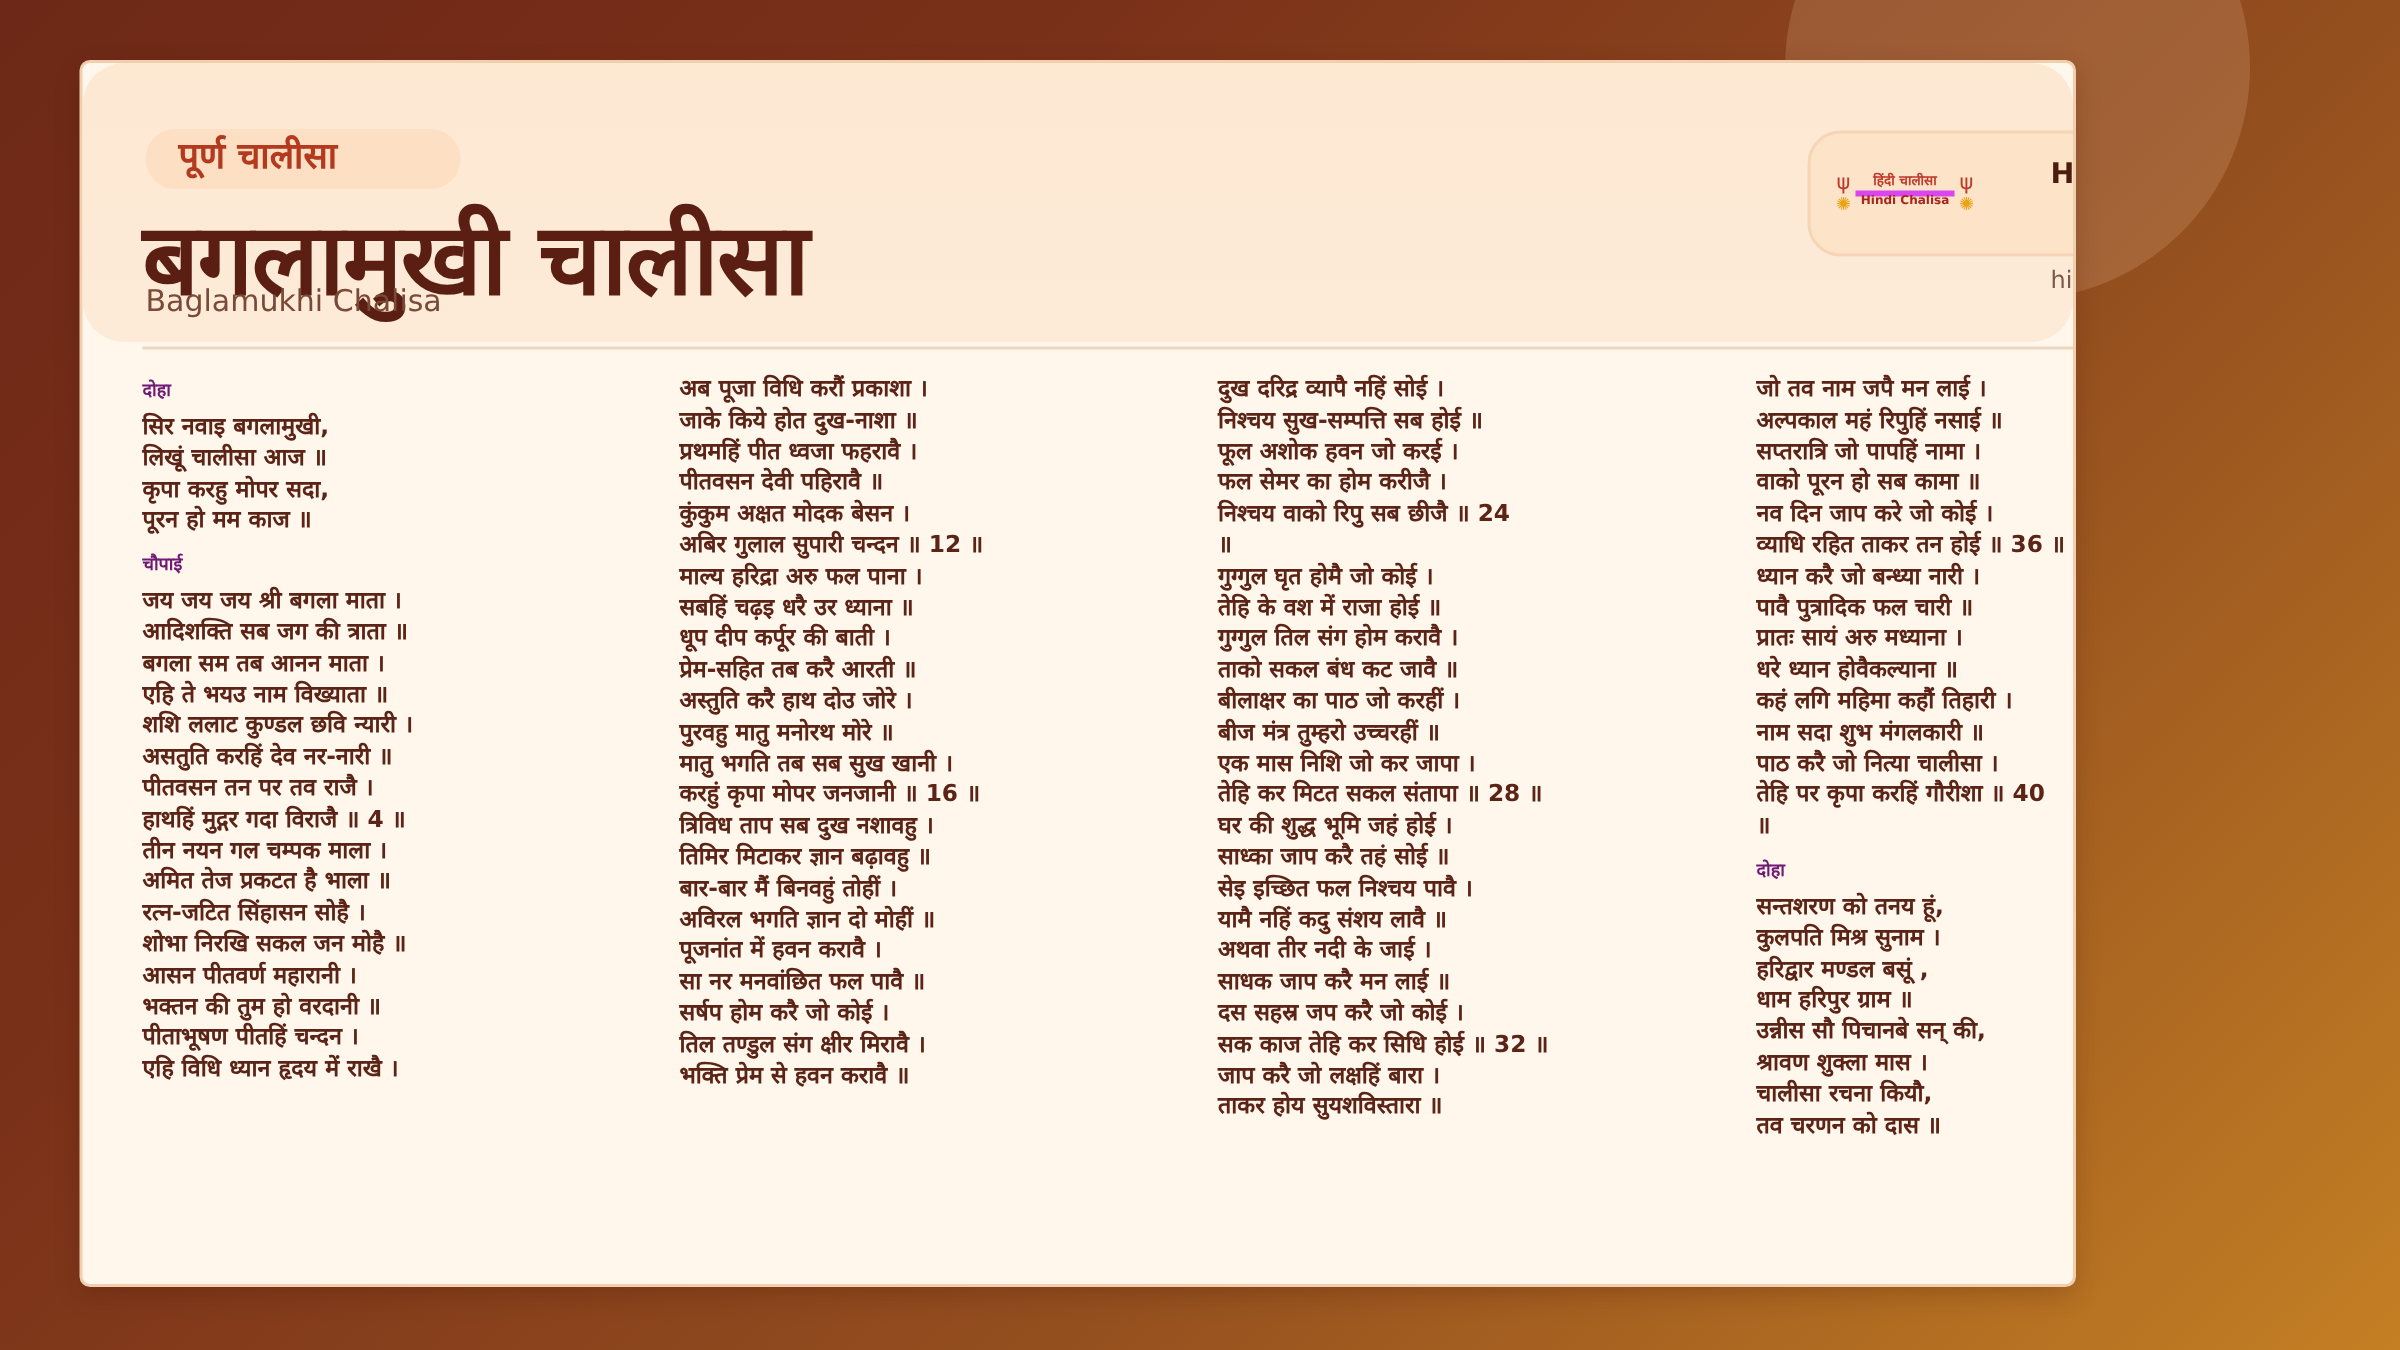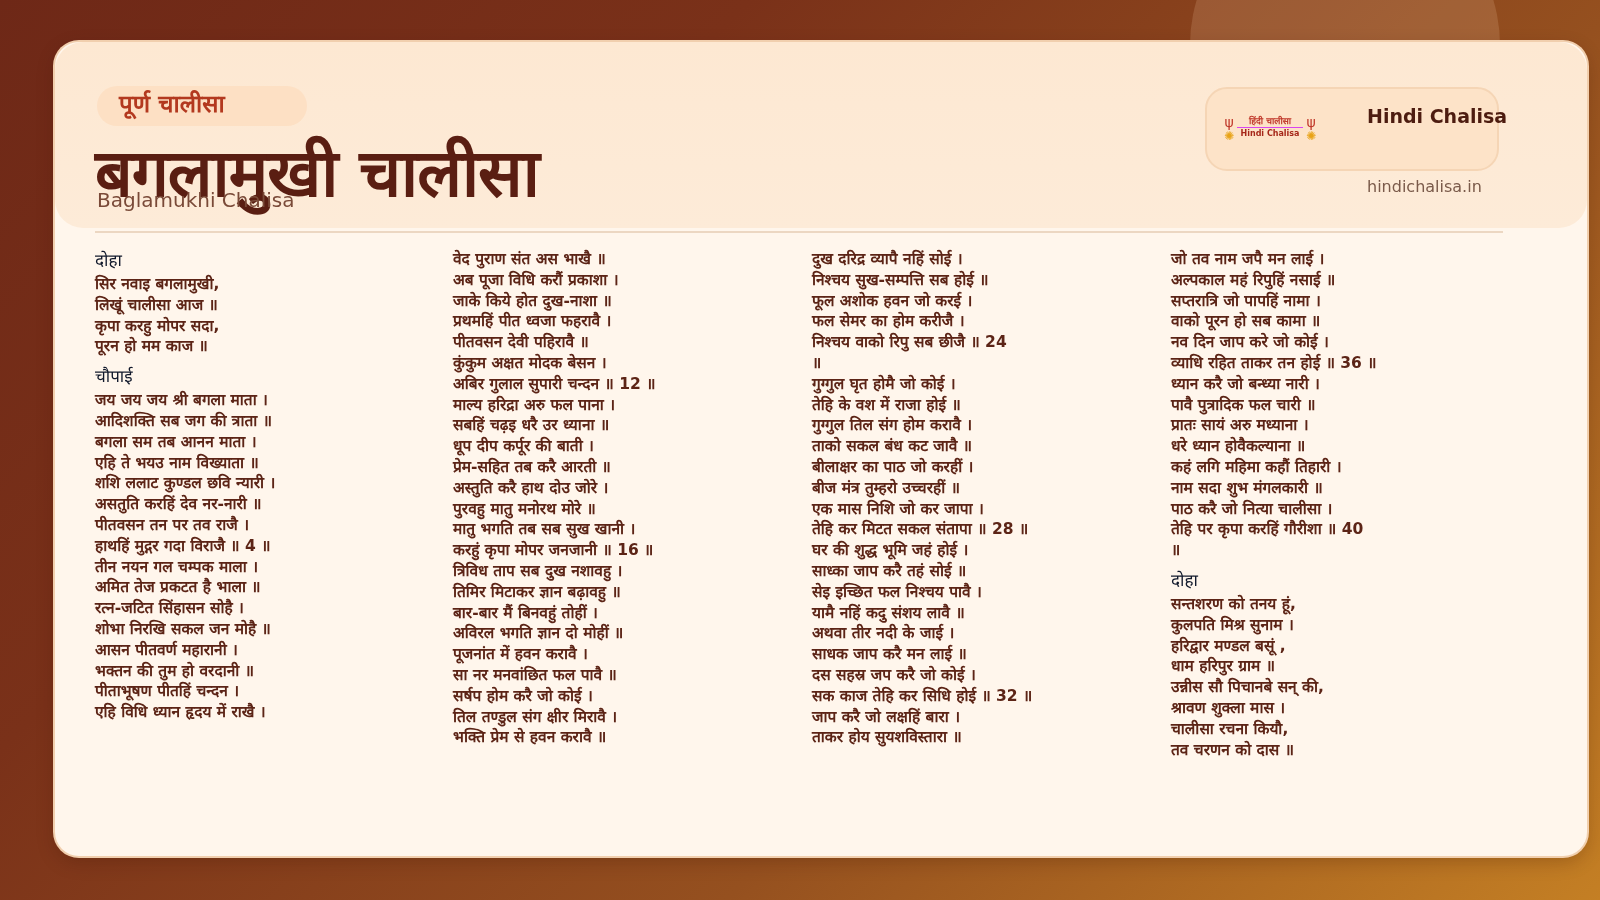--- a/index.html
+++ b/index.html
@@ -11,23 +11,23 @@
       background: linear-gradient(135deg, #6e2817 0%, #7a3119 30%, #95501f 65%, #c47f24 100%);
       font-family: "DejaVu Sans", "Liberation Sans", sans-serif;
     }
     .bg-circle {
       position: absolute; left: 1190px; top: -110px;
       width: 310px; height: 310px; border-radius: 50%;
       background: rgba(255, 220, 180, 0.16);
     }
     .card {
       position: absolute; left: 55px; top: 42px;
-      width: 1532px; height: 814px;
+      width: 1327px; height: 814px;
       background: #fff6ec;
-      border-radius: 24px;
+      border-radius: 5px;
       box-shadow: 0 0 0 2px #f1cfae, 0 6px 18px rgba(60, 20, 5, 0.25);
       overflow: hidden;
     }
     .header {
       position: absolute; left: 0; top: 0; width: 100%; height: 186px;
       background: linear-gradient(180deg, #fde8d2 0%, #fdebd8 100%);
       border-radius: 28px 28px 28px 28px;
     }
     .badge {
       position: absolute; left: 42px; top: 44px;
@@ -62,21 +62,21 @@
     .brand-logo .trident {
       position: absolute; top: 2px; width: 12px; height: 26px;
       color: #c0392b; font-size: 14px; line-height: 14px; text-align: center;
     }
     .brand-logo .trident.left { left: 0; }
     .brand-logo .trident.right { right: 0; }
     .brand-logo .trident .star { color: #e8a317; font-size: 12px; display: block; }
     .brand-logo .logo-hi {
       position: absolute; left: 14px; top: 2px; width: 66px;
       font-size: 9px; font-weight: bold; color: #c0392b; text-align: center;
-      border-bottom: 1px solid #d946ef; line-height: 12px;
+      border-bottom: 4px solid #d946ef; line-height: 12px;
     }
     .brand-logo .logo-en {
       position: absolute; left: 14px; top: 15px; width: 66px;
       font-size: 8px; font-weight: bold; color: #a6281a; text-align: center; line-height: 11px;
     }
     .brand-name {
       position: absolute; left: 160px; top: 14px;
       font-size: 19px; font-weight: bold; color: #4d1c10; line-height: 26px;
       white-space: nowrap;
     }
@@ -92,21 +92,21 @@
       position: absolute; left: 40px; top: 207px; width: 1420px; height: 580px;
     }
     .col {
       position: absolute; top: 0; width: 320px;
     }
     .col-1 { left: 0; }
     .col-2 { left: 358px; }
     .col-3 { left: 717px; }
     .col-4 { left: 1076px; }
     .section-heading {
-      font-size: 17px; font-weight: normal; color: #0f172a;
+      font-size: 12px; font-weight: bold; color: #701a75;
       line-height: 22px; margin: 0 0 3px 0;
     }
     .section-heading.spaced { margin-top: 8px; }
     .line {
       font-size: 15.5px; font-weight: bold; color: #5c2416;
       line-height: 20.8px; white-space: nowrap;
     }
   </style>
 </head>
 <body>
@@ -153,21 +153,20 @@
         <div class="line">तीन नयन गल चम्पक माला ।</div>
         <div class="line">अमित तेज प्रकटत है भाला ॥</div>
         <div class="line">रत्न-जटित सिंहासन सोहै ।</div>
         <div class="line">शोभा निरखि सकल जन मोहै ॥</div>
         <div class="line">आसन पीतवर्ण महारानी ।</div>
         <div class="line">भक्तन की तुम हो वरदानी ॥</div>
         <div class="line">पीताभूषण पीतहिं चन्दन ।</div>
         <div class="line">एहि विधि ध्यान हृदय में राखै ।</div>
       </div>
     <div class="col col-2">
-        <div class="line">वेद पुराण संत अस भाखै ॥</div>
         <div class="line">अब पूजा विधि करौं प्रकाशा ।</div>
         <div class="line">जाके किये होत दुख-नाशा ॥</div>
         <div class="line">प्रथमहिं पीत ध्वजा फहरावै ।</div>
         <div class="line">पीतवसन देवी पहिरावै ॥</div>
         <div class="line">कुंकुम अक्षत मोदक बेसन ।</div>
         <div class="line">अबिर गुलाल सुपारी चन्दन ॥ 12 ॥</div>
         <div class="line">माल्य हरिद्रा अरु फल पाना ।</div>
         <div class="line">सबहिं चढ़इ धरै उर ध्याना ॥</div>
         <div class="line">धूप दीप कर्पूर की बाती ।</div>
         <div class="line">प्रेम-सहित तब करै आरती ॥</div>

